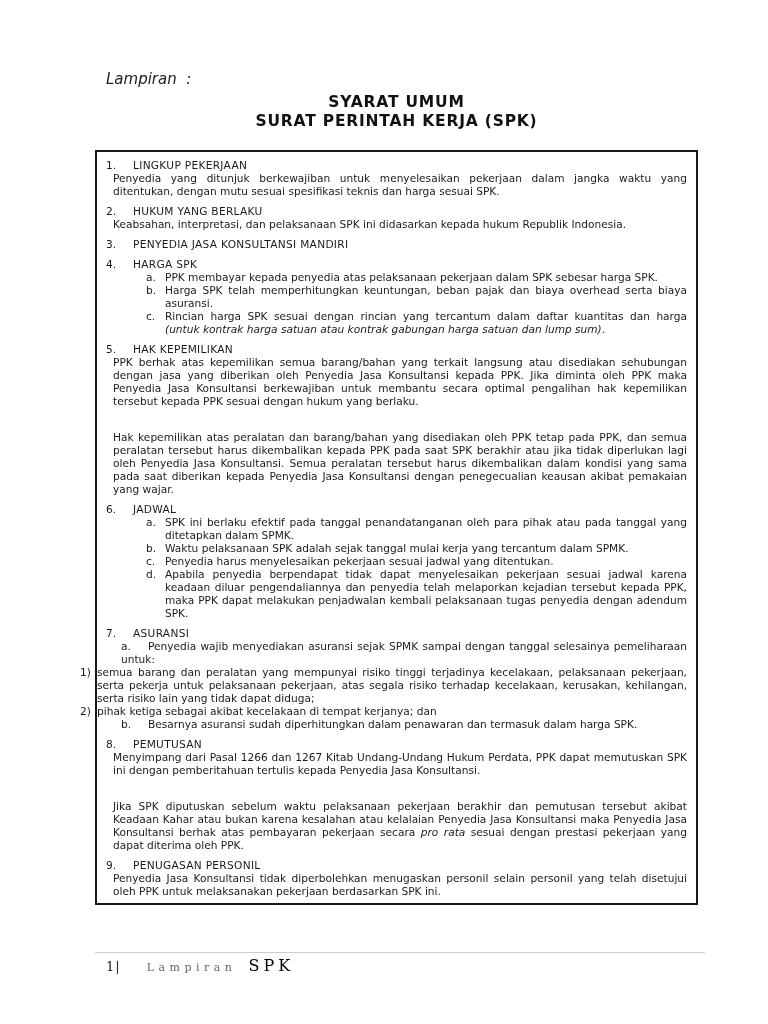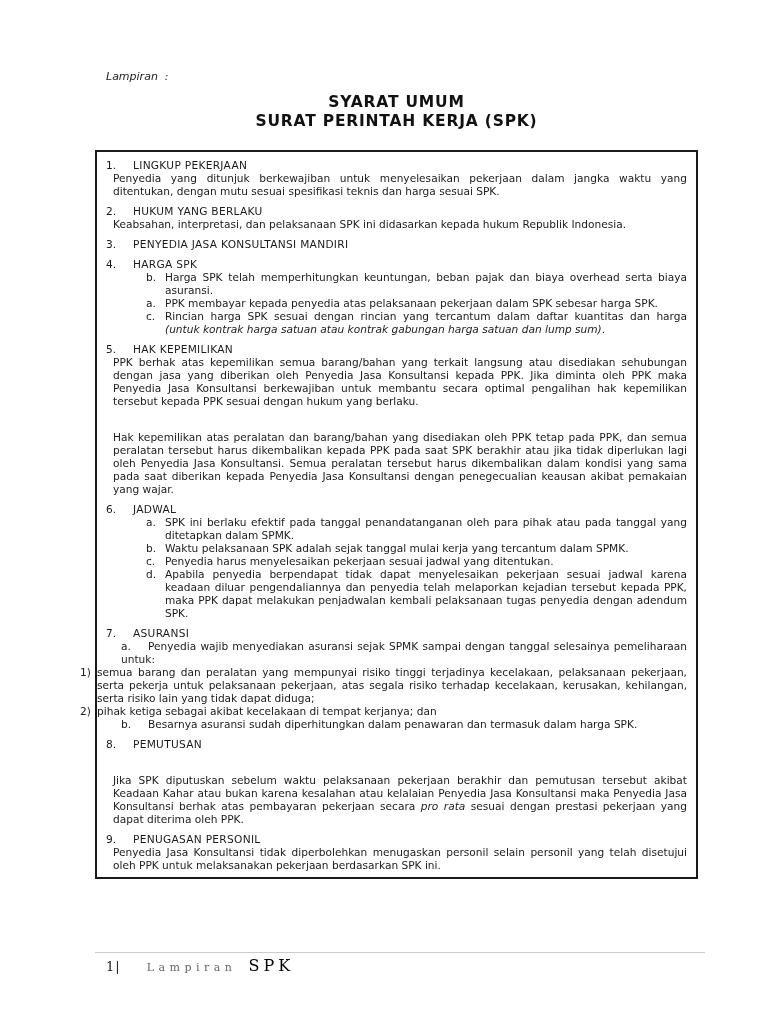--- a/index.html
+++ b/index.html
@@ -3,21 +3,21 @@
 <meta charset="utf-8">
 <style>
   html,body{margin:0;padding:0;background:#ffffff;}
   .page{
     position:relative; width:768px; height:1024px; background:#ffffff;
     font-family:"DejaVu Sans","Liberation Sans",sans-serif;
     color:#1a1a1a; overflow:hidden;
   }
   .lampiran{
     position:absolute; left:106px; top:70px;
-    font-size:11px; font-style:italic; white-space:pre; color:#222;
+    font-size:15px; font-style:italic; white-space:pre; color:#222;
   }
   .title{
     position:absolute; left:95px; top:93px; width:603px;
     text-align:center; font-weight:bold; font-size:15.5px;
     line-height:19px; letter-spacing:0.8px; color:#111;
   }
   .box{
     position:absolute; left:95px; top:150px; width:603px;
     box-sizing:border-box; border:2px solid #1a1a1a;
     padding:7px 9px 5px 0;
@@ -81,22 +81,22 @@
         <div class="sec-head">
           <span class="sec-num">3.</span>
           <span class="sec-title">PENYEDIA JASA KONSULTANSI MANDIRI</span>
         </div>
       </div>
       <div class="section">
         <div class="sec-head">
           <span class="sec-num">4.</span>
           <span class="sec-title">HARGA SPK</span>
         </div>
+        <div class="blk item"><span class="mk mk-item">a.</span><span>PPK membayar kepada penyedia atas pelaksanaan pekerjaan dalam SPK sebesar harga SPK.</span></div>
         <div class="blk item"><span class="mk mk-item">b.</span><span>Harga SPK telah memperhitungkan keuntungan, beban pajak dan biaya overhead serta biaya asuransi.</span></div>
-        <div class="blk item"><span class="mk mk-item">a.</span><span>PPK membayar kepada penyedia atas pelaksanaan pekerjaan dalam SPK sebesar harga SPK.</span></div>
         <div class="blk item"><span class="mk mk-item">c.</span><span>Rincian harga SPK sesuai dengan rincian yang tercantum dalam daftar kuantitas dan harga </span><em>(untuk kontrak harga satuan atau kontrak gabungan harga satuan dan lump sum)</em><span>.</span></div>
       </div>
       <div class="section">
         <div class="sec-head">
           <span class="sec-num">5.</span>
           <span class="sec-title">HAK KEPEMILIKAN</span>
         </div>
         <div class="blk p"><span>PPK berhak atas kepemilikan semua barang/bahan yang terkait langsung atau disediakan sehubungan dengan jasa yang diberikan oleh Penyedia Jasa Konsultansi kepada PPK. Jika diminta oleh PPK maka Penyedia Jasa Konsultansi berkewajiban untuk membantu secara optimal pengalihan hak kepemilikan tersebut kepada PPK sesuai dengan hukum yang berlaku.</span></div>
         <div class="blk p gap"><span>Hak kepemilikan atas peralatan dan barang/bahan yang disediakan oleh PPK tetap pada PPK, dan semua peralatan tersebut harus dikembalikan kepada PPK pada saat SPK berakhir atau jika tidak diperlukan lagi oleh Penyedia Jasa Konsultansi. Semua peralatan tersebut harus dikembalikan dalam kondisi yang sama pada saat diberikan kepada Penyedia Jasa Konsultansi dengan penegecualian keausan akibat pemakaian yang wajar.</span></div>
       </div>
@@ -118,20 +118,21 @@
         <div class="blk item7"><span class="mk mk-item7">a.</span><span>Penyedia wajib menyediakan asuransi sejak SPMK sampai dengan tanggal selesainya pemeliharaan untuk:</span></div>
         <div class="blk sub"><span class="mk mk-sub">1)</span><span>semua barang dan peralatan yang mempunyai risiko tinggi terjadinya kecelakaan, pelaksanaan pekerjaan, serta pekerja untuk pelaksanaan pekerjaan, atas segala risiko terhadap kecelakaan, kerusakan, kehilangan, serta risiko lain yang tidak dapat diduga;</span></div>
         <div class="blk sub"><span class="mk mk-sub">2)</span><span>pihak ketiga sebagai akibat kecelakaan di tempat kerjanya; dan</span></div>
         <div class="blk item7"><span class="mk mk-item7">b.</span><span>Besarnya asuransi sudah diperhitungkan dalam penawaran dan termasuk dalam harga SPK.</span></div>
       </div>
       <div class="section">
         <div class="sec-head">
           <span class="sec-num">8.</span>
           <span class="sec-title">PEMUTUSAN</span>
         </div>
+        <div class="blk p"><span>Menyimpang dari Pasal 1266 dan 1267 Kitab Undang-Undang Hukum Perdata, PPK dapat memutuskan SPK ini dengan pemberitahuan tertulis kepada Penyedia Jasa Konsultansi.</span></div>
         <div class="blk p gap"><span>Jika SPK diputuskan sebelum waktu pelaksanaan pekerjaan berakhir dan pemutusan tersebut akibat Keadaan Kahar atau bukan karena kesalahan atau kelalaian Penyedia Jasa Konsultansi maka Penyedia Jasa Konsultansi berhak atas pembayaran pekerjaan secara </span><em>pro rata</em><span> sesuai dengan prestasi pekerjaan yang dapat diterima oleh PPK.</span></div>
       </div>
       <div class="section">
         <div class="sec-head">
           <span class="sec-num">9.</span>
           <span class="sec-title">PENUGASAN PERSONIL</span>
         </div>
         <div class="blk p"><span>Penyedia Jasa Konsultansi tidak diperbolehkan menugaskan personil selain personil yang telah disetujui oleh PPK untuk melaksanakan pekerjaan berdasarkan SPK ini.</span></div>
       </div>
     </div>

